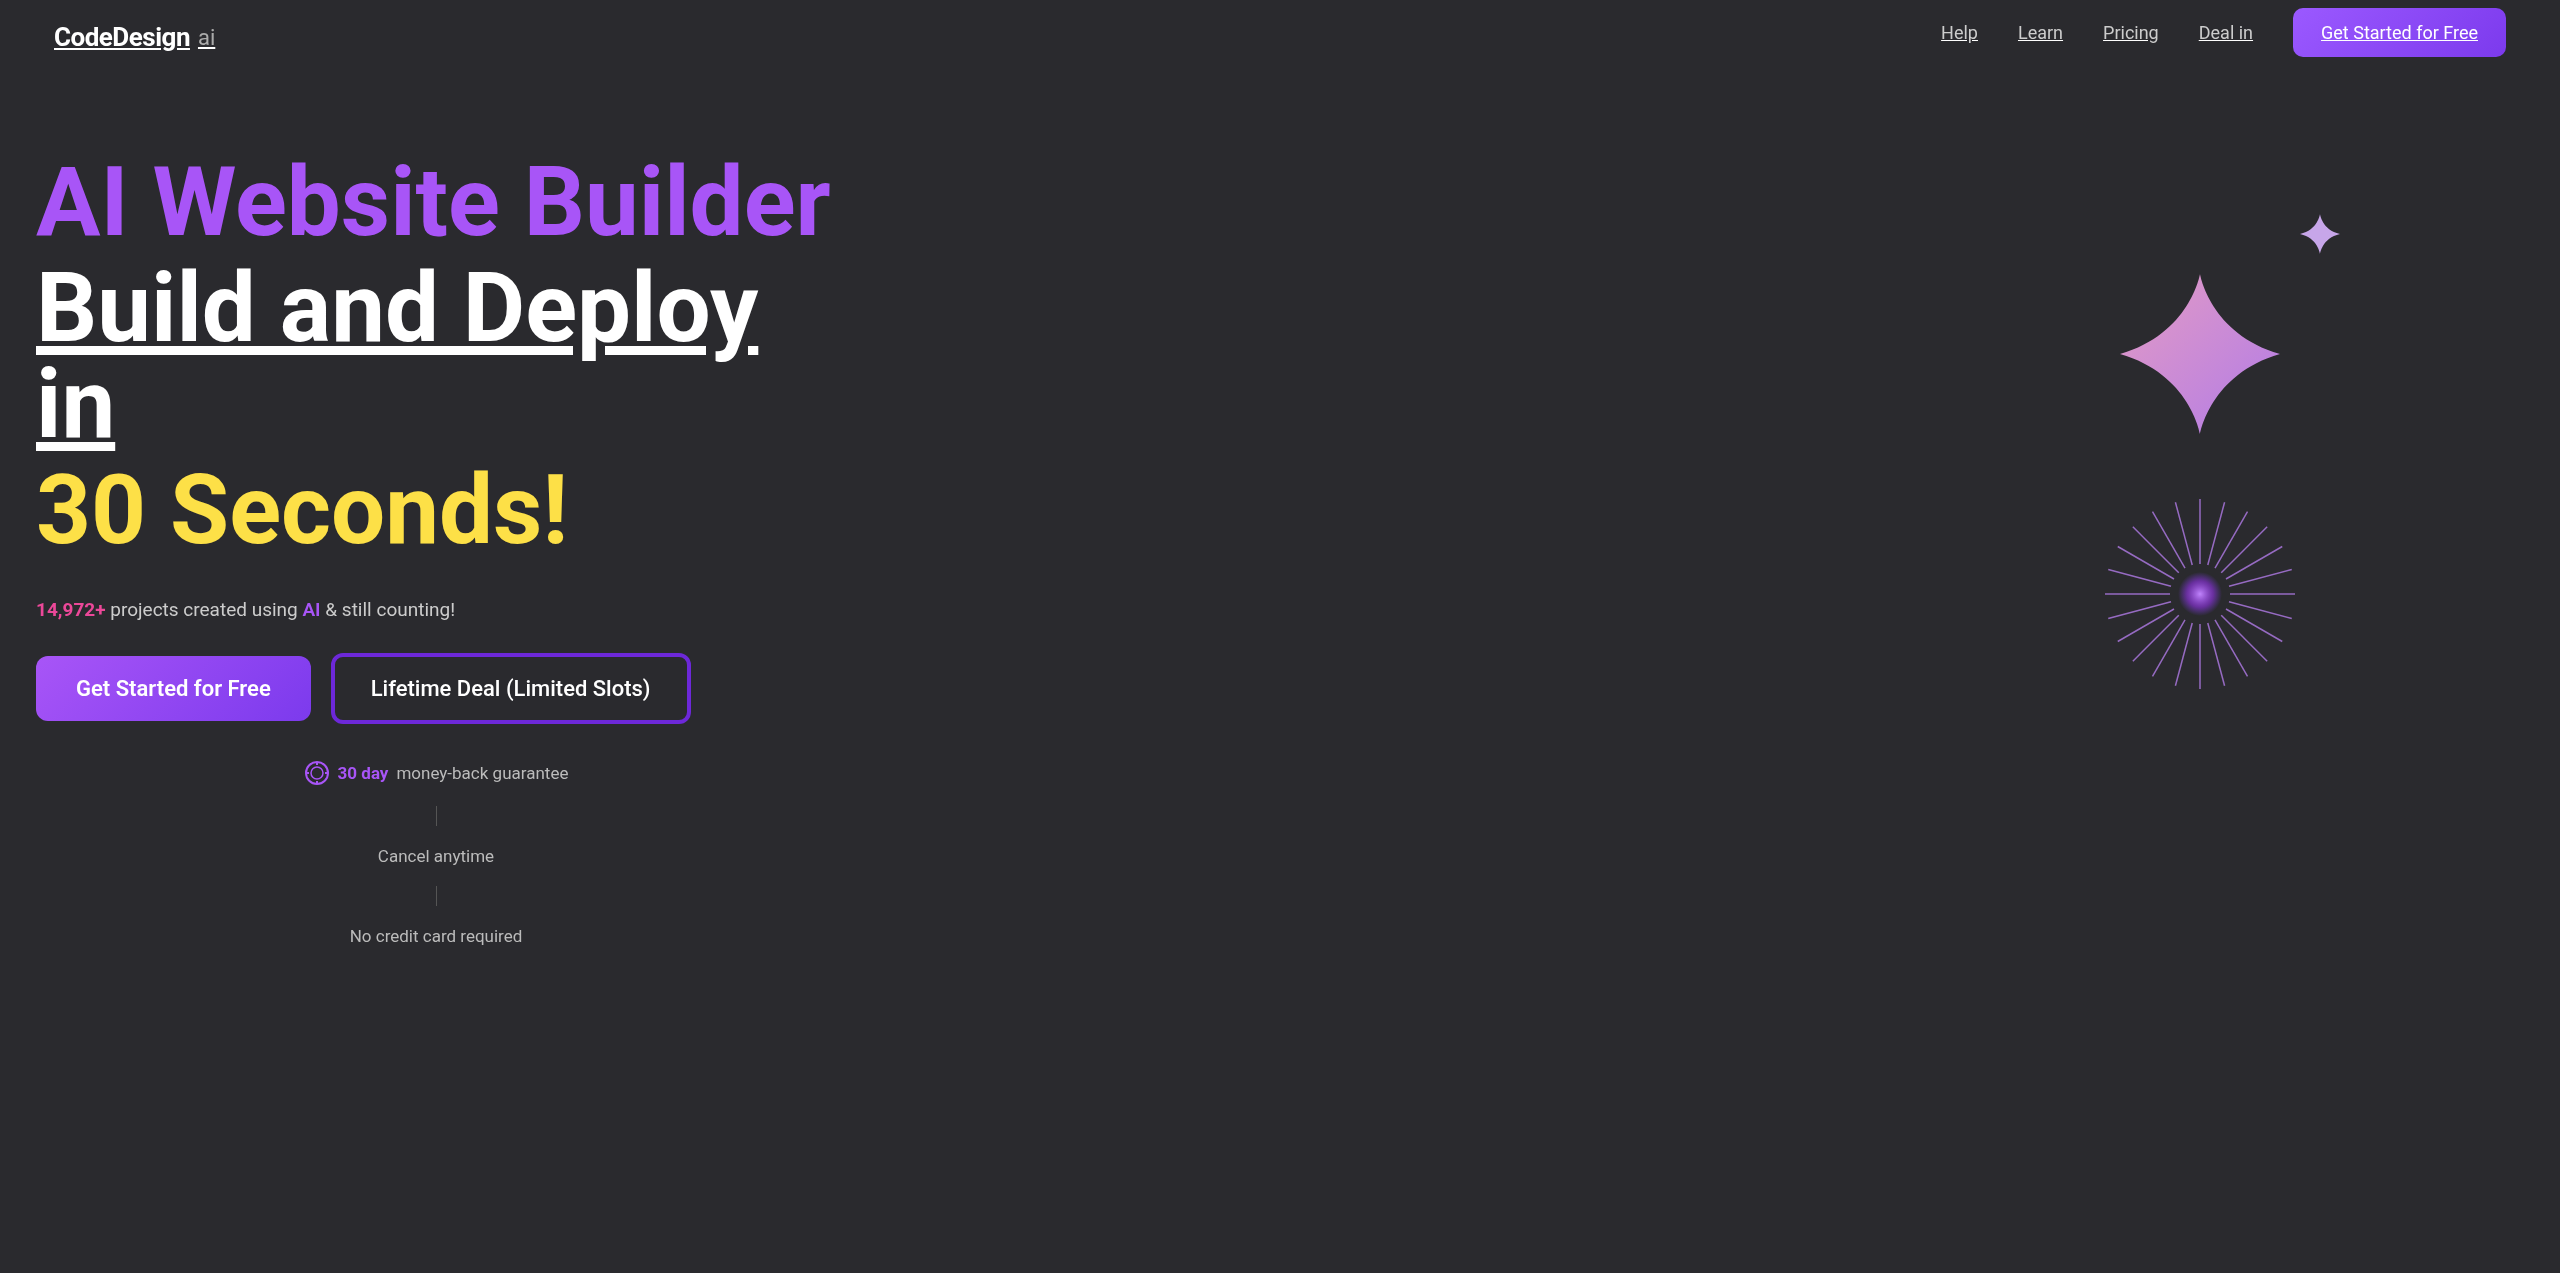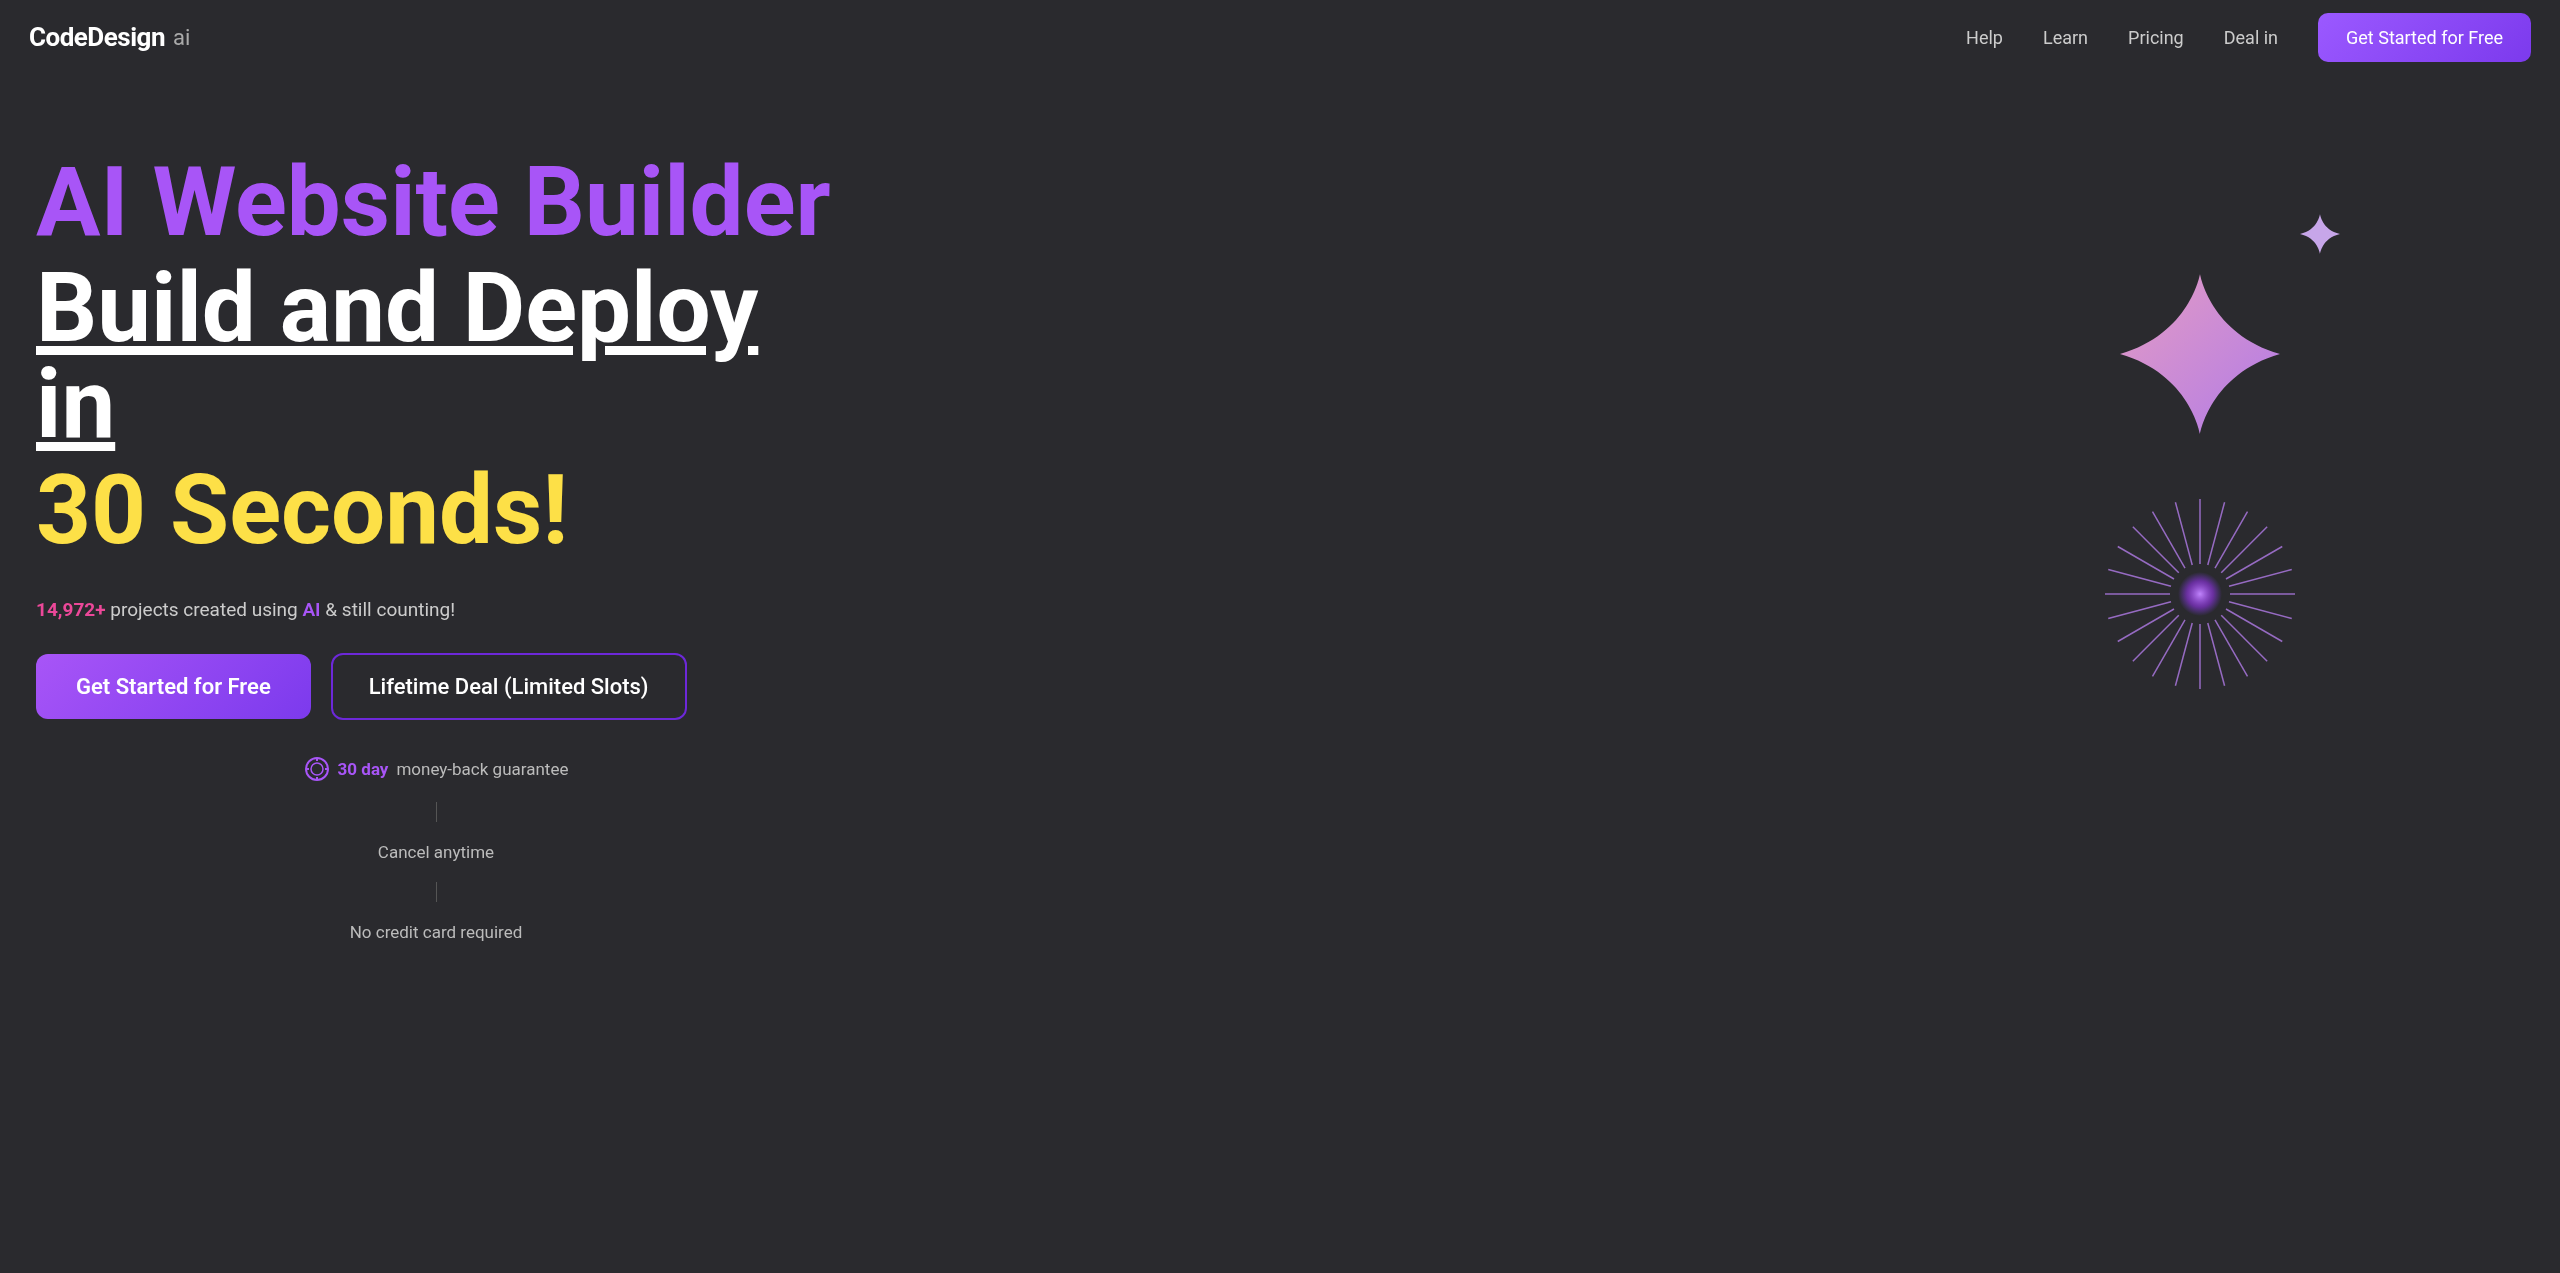--- a/index.html
+++ b/index.html
@@ -12,25 +12,26 @@
       background-color: #2a2a2e;
       font-family: -apple-system, BlinkMacSystemFont, 'Segoe UI', Roboto, sans-serif;
       color: #ffffff;
       min-height: 100vh;
       overflow-x: hidden;
     }
 
     
     nav {
       display: flex;
-      align-items: center;
+      align-items: flex-start;
       justify-content: space-between;
-      padding: 22px 29px;
+      padding: 22px 54px;
       position: relative;
       z-index: 10;
+      text-decoration: underline;
     }
 
     .logo-container {
       display: flex;
       align-items: center;
       gap: 8px;
     }
 
     .logo-text {
       font-size: 26px;
@@ -157,21 +158,21 @@
       transition: opacity 0.2s;
     }
 
     .btn-secondary {
       background: transparent;
       color: #ffffff;
       padding: 19px 36px;
       border-radius: 12px;
       font-size: 22px;
       font-weight: 500;
-      border: 2px solid #6d28d9;
+      border: 4px solid #6d28d9;
       cursor: pointer;
       text-decoration: none;
       display: inline-block;
       transition: border-color 0.2s;
     }
 
     .hero-guarantees {
       display: flex;
       align-items: center;
       gap: 20px;

